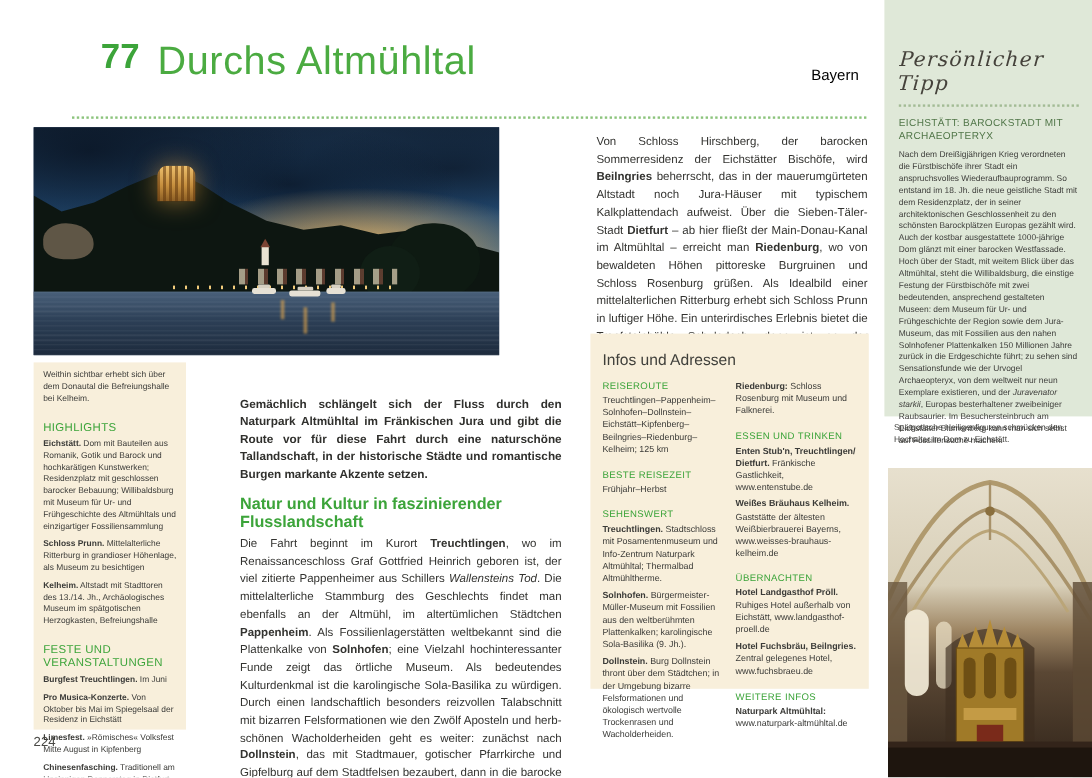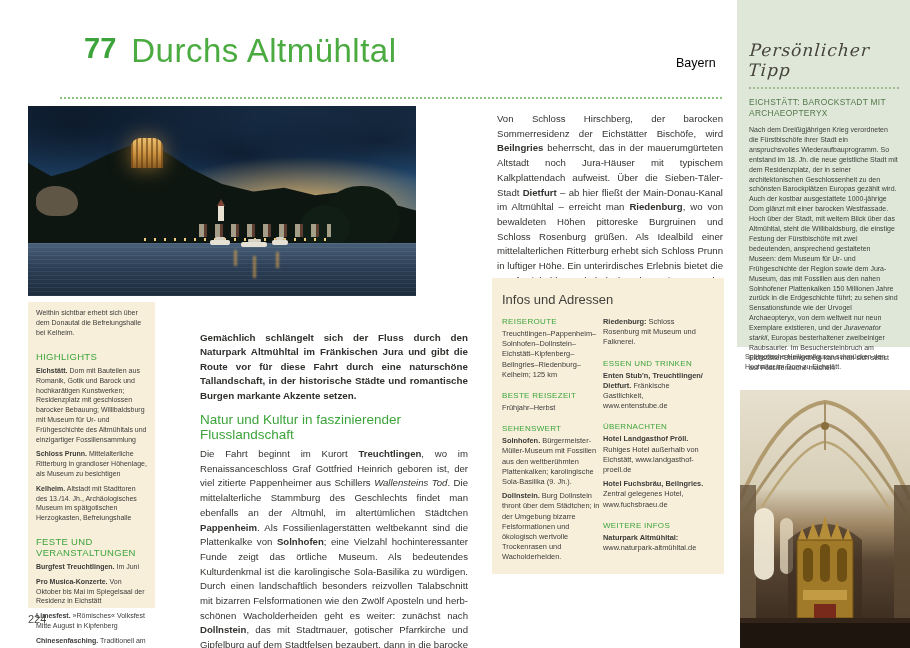--- a/index.html
+++ b/index.html
@@ -51,30 +51,30 @@
   
   .col-left { position:absolute; left:28px; top:302px; width:127px; height:306px; background:#f8efdb; padding:6px 8px; }
   .caption { font-size:7px; line-height:10px; color:#3b3b38; }
   .box-h { font-size:9.5px; letter-spacing:.3px; color:#3ca43a; margin-top:13px; margin-bottom:4px; font-weight:400; }
   .box-item { font-size:7px; line-height:9.8px; margin-bottom:5px; }
   .page-num { position:absolute; left:28px; top:613px; font-size:11px; color:#4a4a46; }
 
   
   .col-mid { position:absolute; left:200px; top:331px; width:268px; }
   .intro { font-size:9.8px; font-weight:bold; line-height:14.4px; text-align:justify; color:#30302d; }
-  .subhead { font-size:13.5px; color:#3ca43a; margin-top:9px; margin-bottom:5px; font-weight:400; }
+  .subhead { font-size:13.5px; color:#3ca43a; margin-top:9px; margin-bottom:5px; font-weight:700; }
   .bodytext { font-size:9.6px; line-height:14.7px; text-align:justify; color:#333330; }
 
   
   .col-right { position:absolute; left:497px; top:112px; width:226px; }
 
   
   .infos { position:absolute; left:492px; top:278px; width:232px; height:296px; background:#f8efdb; padding:14px 10px 10px 10px; }
   .infos-title { font-size:13px; color:#3f3f3a; font-weight:400; margin-bottom:10px; }
-  .infos-cols { display:flex; }
+  .infos-cols { display:flex; gap:10px; }
   .infos-col { width:101px; }
   .sec-h { font-size:8px; letter-spacing:.3px; color:#3ca43a; margin-top:11px; margin-bottom:3px; font-weight:400; }
   .sec-h.first { margin-top:0; }
   .entry { font-size:7.4px; line-height:10.2px; margin-bottom:4px; color:#3b3b38; }
 
   
   .sidebar { position:absolute; left:737px; top:0; width:173px; height:347px; background:#dfe8d8; padding:40px 11px 0 12px; }
   .tip-title { font-family:"DejaVu Serif", serif; font-style:italic; font-size:17px; letter-spacing:1px; color:#45423b; transform:skewX(-4deg); }
   .tip-rule { border-top:2px dotted #a3bb95; margin:7px 0 8px 0; width:150px; }
   .tip-head { font-size:8.4px; line-height:11px; letter-spacing:.3px; color:#52774a; margin-bottom:6px; font-weight:400; }
@@ -146,27 +146,29 @@
 
   <div class="infos">
     <div class="infos-title">Infos und Adressen</div>
     <div class="infos-cols">
       <div class="infos-col">
         <div class="sec-h first">REISEROUTE</div>
         <p class="entry">Treuchtlingen–Pappenheim–Solnhofen–Dollnstein–Eichstätt–Kipfenberg–Beilngries–Riedenburg–Kelheim; 125 km</p>
         <div class="sec-h">BESTE REISEZEIT</div>
         <p class="entry">Frühjahr–Herbst</p>
         <div class="sec-h">SEHENSWERT</div>
+        <p class="entry"><b>Treuchtlingen.</b><span> Stadtschloss mit Posamentenmuseum und Info-Zentrum Naturpark Altmühltal; Thermalbad Altmühltherme.</span></p>
         <p class="entry"><b>Solnhofen.</b><span> Bürgermeister-Müller-Museum mit Fossilien aus den weltberühmten Plattenkalken; karolingische Sola-Basilika (9. Jh.).</span></p>
         <p class="entry"><b>Dollnstein.</b><span> Burg Dollnstein thront über dem Städtchen; in der Umgebung bizarre Felsformationen und ökologisch wertvolle Trockenrasen und Wacholderheiden.</span></p>
       </div>
       <div class="infos-col">
         <p class="entry"><b>Riedenburg:</b><span> Schloss Rosenburg mit Museum und Falknerei.</span></p>
         <div class="sec-h">ESSEN UND TRINKEN</div>
         <p class="entry"><b>Enten Stub'n, Treuchtlingen/ Dietfurt.</b><span> Fränkische Gastlichkeit, www.entenstube.de</span></p>
+        <p class="entry"><b>Weißes Bräuhaus Kelheim.</b><span> Gaststätte der ältesten Weißbierbrauerei Bayerns, www.weisses-brauhaus-kelheim.de</span></p>
         <div class="sec-h">ÜBERNACHTEN</div>
         <p class="entry"><b>Hotel Landgasthof Pröll.</b><span> Ruhiges Hotel außerhalb von Eichstätt, www.landgasthof-proell.de</span></p>
         <p class="entry"><b>Hotel Fuchsbräu, Beilngries.</b><span> Zentral gelegenes Hotel, www.fuchsbraeu.de</span></p>
         <div class="sec-h">WEITERE INFOS</div>
         <p class="entry"><b>Naturpark Altmühltal:</b><span> www.naturpark-altmühltal.de</span></p>
       </div>
     </div>
   </div>
 
   <aside class="sidebar">

